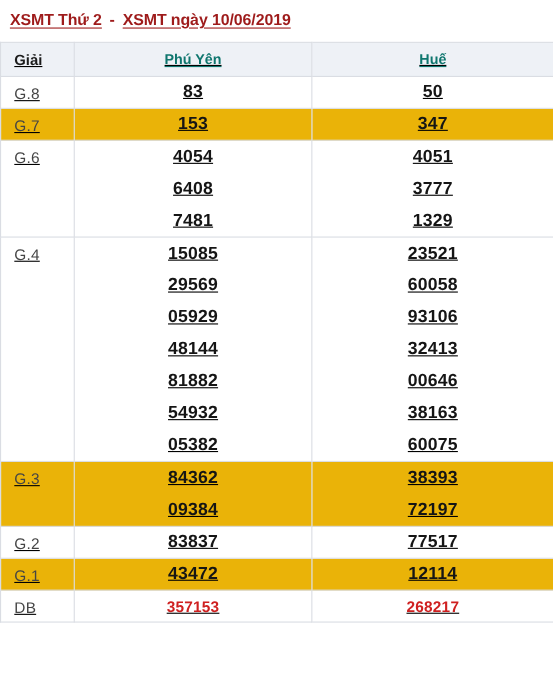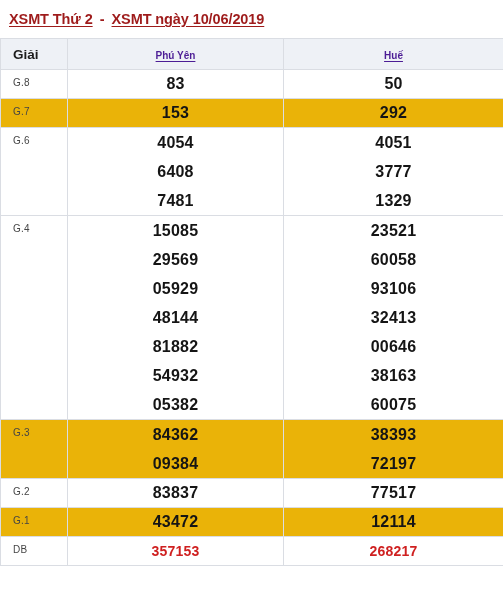--- a/index.html
+++ b/index.html
@@ -48,20 +48,21 @@
     color: #9e1b1b;
     padding: 0 3px;
     white-space: pre;
   }
 
   
   .lottery-table {
     width: 503px;
     border-collapse: collapse;
     table-layout: fixed;
+    text-decoration: underline;
   }
   .lottery-table col.c-prize  { width: 67px; }
   .lottery-table col.c-puyen  { width: 216px; }
   .lottery-table col.c-hue    { width: 220px; }
 
   .lottery-table th,
   .lottery-table td {
     border: 1px solid #dadde3;
     padding: 0;
     vertical-align: middle;
@@ -78,34 +79,34 @@
     font-size: 13.5px;
     font-weight: bold;
     color: #1c1c1c;
     text-align: left;
     padding-left: 12px !important;
   }
   .th-city {
     text-align: center;
   }
   .city-link {
-    font-size: 10px;
-    font-weight: bold;
-    color: #4c1d95;
+    font-size: 13px;
+    font-weight: bold;
+    color: #0f766e;
     text-decoration: underline;
     text-underline-offset: 2px;
     cursor: pointer;
   }
 
   
   tbody tr.row-plain  > td { background: #ffffff; }
   tbody tr.row-shade  > td { background: #eab308; }
 
   td.prize-cell {
-    font-size: 10px;
+    font-size: 14px;
     color: #454545;
     text-align: left;
     padding-left: 12px !important;
     vertical-align: top;
     padding-top: 7px !important;
     letter-spacing: 0.2px;
   }
   td.num-cell {
     text-align: center;
   }
@@ -177,21 +178,21 @@
         </tr>
         <tr class="row-shade">
           <td class="prize-cell">G.7</td>
           <td class="num-cell">
             <div class="num-stack">
               <span class="num single">153</span>
             </div>
           </td>
           <td class="num-cell">
             <div class="num-stack">
-              <span class="num single">292</span>
+              <span class="num single">347</span>
             </div>
           </td>
         </tr>
         <tr class="row-plain">
           <td class="prize-cell">G.6</td>
           <td class="num-cell">
             <div class="num-stack">
               <span class="num">4054</span>
               <span class="num">6408</span>
               <span class="num">7481</span>

